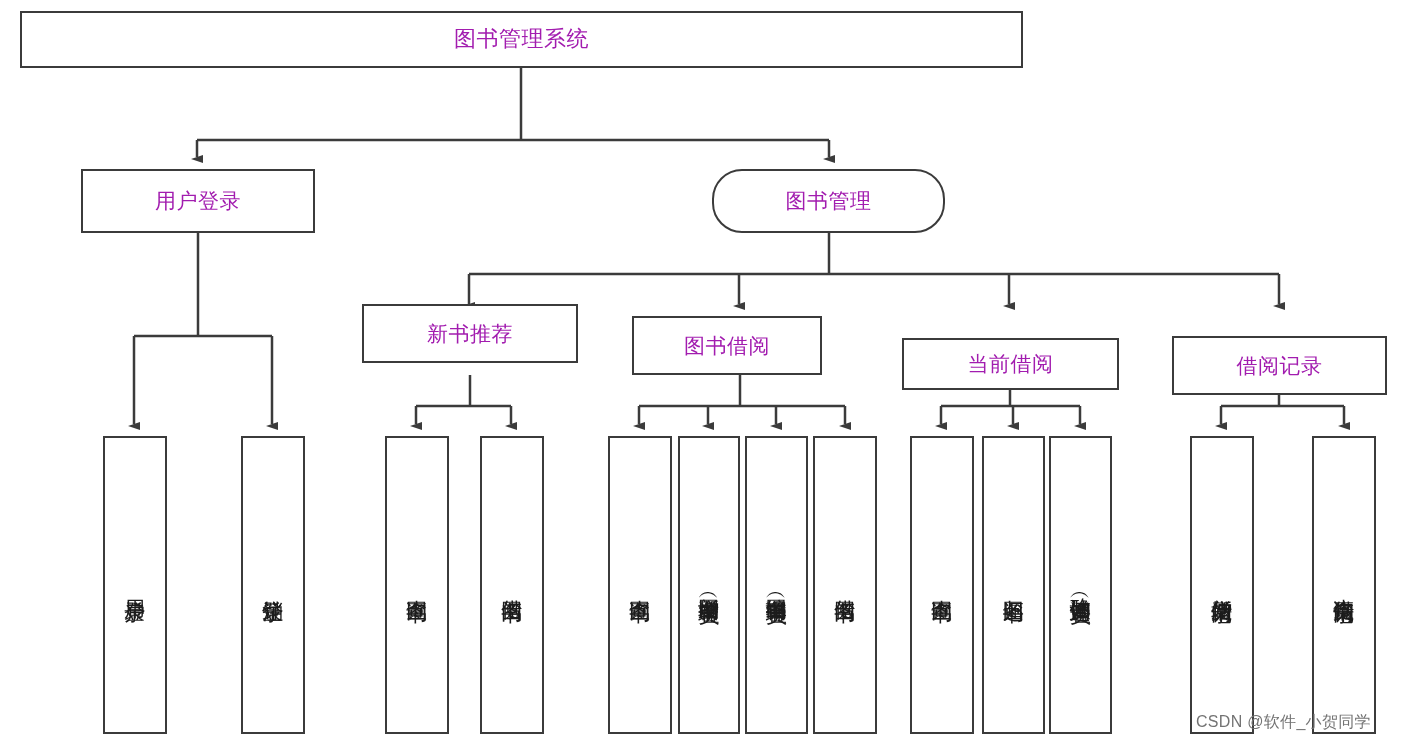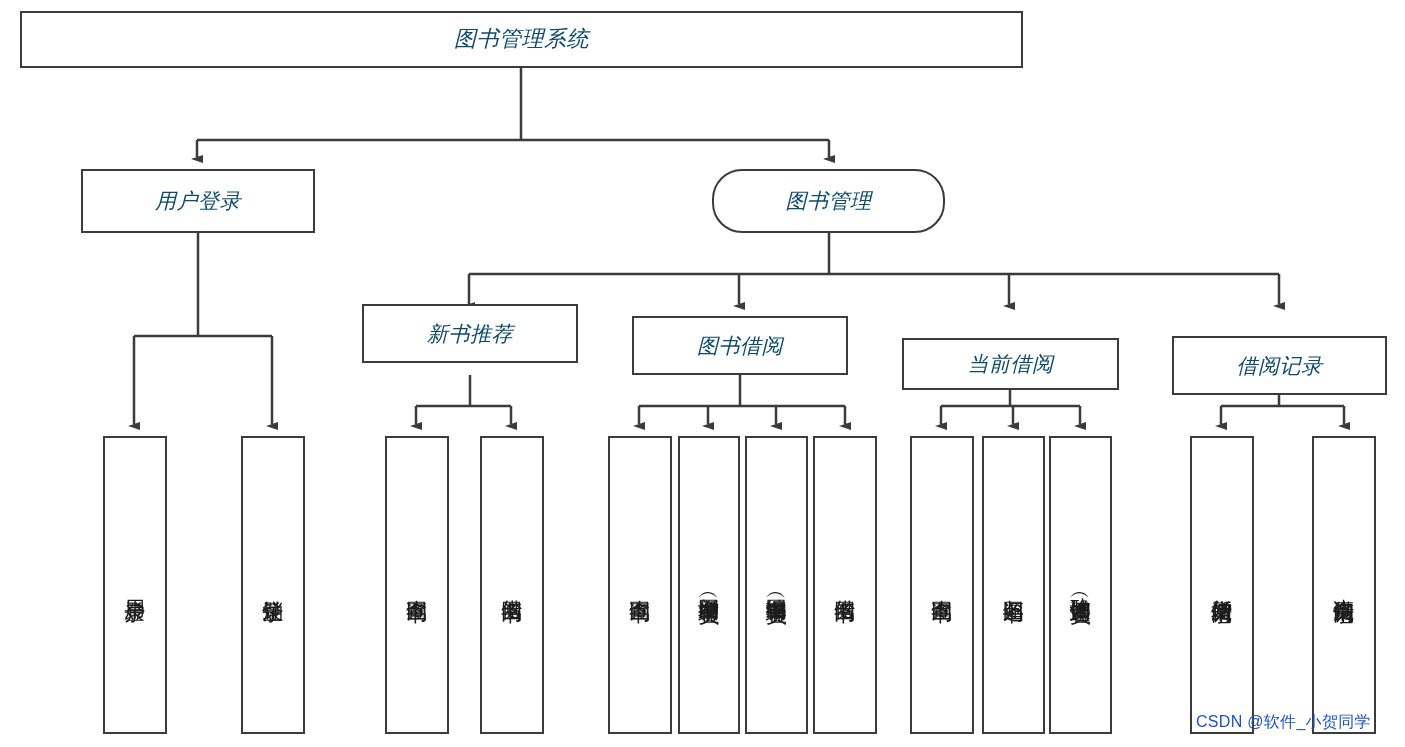--- a/index.html
+++ b/index.html
@@ -32,42 +32,41 @@
     box-sizing: border-box;
     border: 2px solid #3b3b3b;
     background: #ffffff;
     display: flex;
     align-items: center;
     justify-content: center;
     overflow: hidden;
   }
   .node-label-h {
     font-size: 21px;
-    color: #0c4a6e;
+    color: #a21caf;
     line-height: 1.1;
     white-space: nowrap;
     letter-spacing: 0.5px;
-    font-style: italic;
   }
   .node-label-v {
     font-size: 21px;
     color: #1c1c1c;
     writing-mode: vertical-rl;
     text-orientation: upright;
     line-height: 1.12;
     letter-spacing: 1px;
     white-space: nowrap;
   }
   .node-root .node-label-h { font-size: 22px; }
   .watermark {
     position: absolute;
     left: 1196px;
     top: 712px;
     font-size: 16px;
-    color: #1d4ed8;
+    color: #737373;
     white-space: nowrap;
     letter-spacing: 0.3px;
     pointer-events: none;
   }
 </style>
 </head>
 <body>
 
 <div id="diagram-root">
 
@@ -122,21 +121,21 @@
       </div>
       <div class="node-box" style="left: 81px; top: 169px; width: 234px; height: 64px;">
         <span class="node-label-h">用户登录</span>
       </div>
       <div class="node-box" style="left: 712px; top: 169px; width: 233px; height: 64px; border-radius: 30px;">
         <span class="node-label-h">图书管理</span>
       </div>
       <div class="node-box" style="left: 362px; top: 304px; width: 216px; height: 59px;">
         <span class="node-label-h">新书推荐</span>
       </div>
-      <div class="node-box" style="left: 632px; top: 316px; width: 216px; height: 59px;">
+      <div class="node-box" style="left: 632px; top: 316px; width: 190px; height: 59px;">
         <span class="node-label-h">图书借阅</span>
       </div>
       <div class="node-box" style="left: 902px; top: 316px; width: 217px; height: 52px; margin-top: 22px;">
         <span class="node-label-h">当前借阅</span>
       </div>
       <div class="node-box" style="left: 1172px; top: 316px; width: 215px; height: 59px; margin-top: 20px;">
         <span class="node-label-h">借阅记录</span>
       </div>
       <div class="node-box" style="left: 103px; top: 436px; width: 64px; height: 298px;">
         <span class="node-label-v">用户登录</span>

